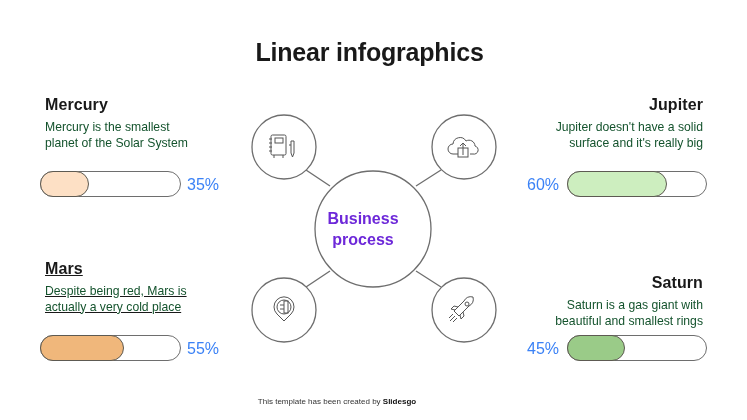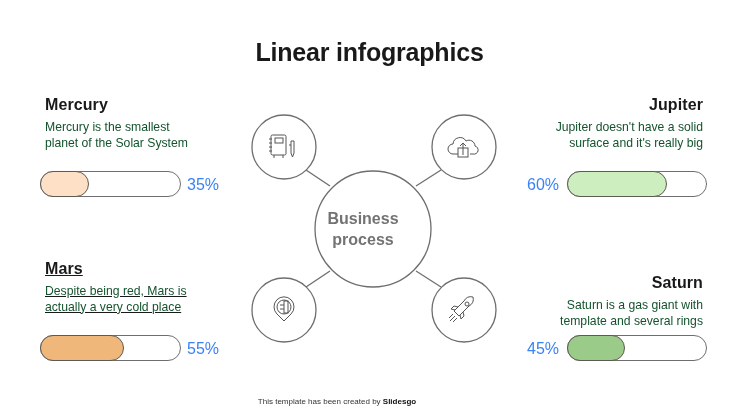--- a/index.html
+++ b/index.html
@@ -21,21 +21,21 @@
       background: #fff; box-sizing: border-box; overflow: visible;
     }
     .fill {
       position: absolute; left: -1.3px; top: -1.3px; bottom: -1.3px;
       border: 1.3px solid #5d5a52; border-radius: 14px; box-sizing: border-box;
     }
     .pct { position: absolute; font-size: 16px; color: #3b82f6; }
     svg.diagram { position: absolute; left: 0; top: 0; }
     .center-label {
       position: absolute; left: 315px; top: 208px; width: 96px; text-align: center;
-      font-size: 16px; font-weight: bold; line-height: 21px; color: #737373;
+      font-size: 16px; font-weight: bold; line-height: 21px; color: #6d28d9;
     }
     .footer {
       position: absolute; left: 0; top: 397px; width: 674px; text-align: center;
       font-size: 8px; color: #333;
     }
     .footer b { font-weight: bold; color: #111; }
   </style>
 </head>
 <body>
 
@@ -119,20 +119,20 @@
   <h2>Mars</h2>
   <p><span>Despite being red, Mars is</span><br><span>actually a very cold place</span></p>
 </div>
 <div class="bar" style="left:40px; top:335px; width:141px;">
   <div class="fill" style="width:84px; background:#f0b77b;"></div>
 </div>
 <div class="pct" style="left:187px; top:340px;">55%</div>
 
 <div class="block right" style="top:260px;margin-top:14px;">
   <h2>Saturn</h2>
-  <p><span>Saturn is a gas giant with</span><br><span>template and several rings</span></p>
+  <p><span>Saturn is a gas giant with</span><br><span>beautiful and smallest rings</span></p>
 </div>
 <div class="pct" style="left:527px; top:340px;text-align:right;">45%</div>
 <div class="bar" style="left:567px; top:335px; width:140px;">
   <div class="fill" style="width:58px; background:#9acb88;"></div>
 </div>
 
 <div class="footer"><span>This template has been created by </span><b>Slidesgo</b></div>
 
 </body></html>

